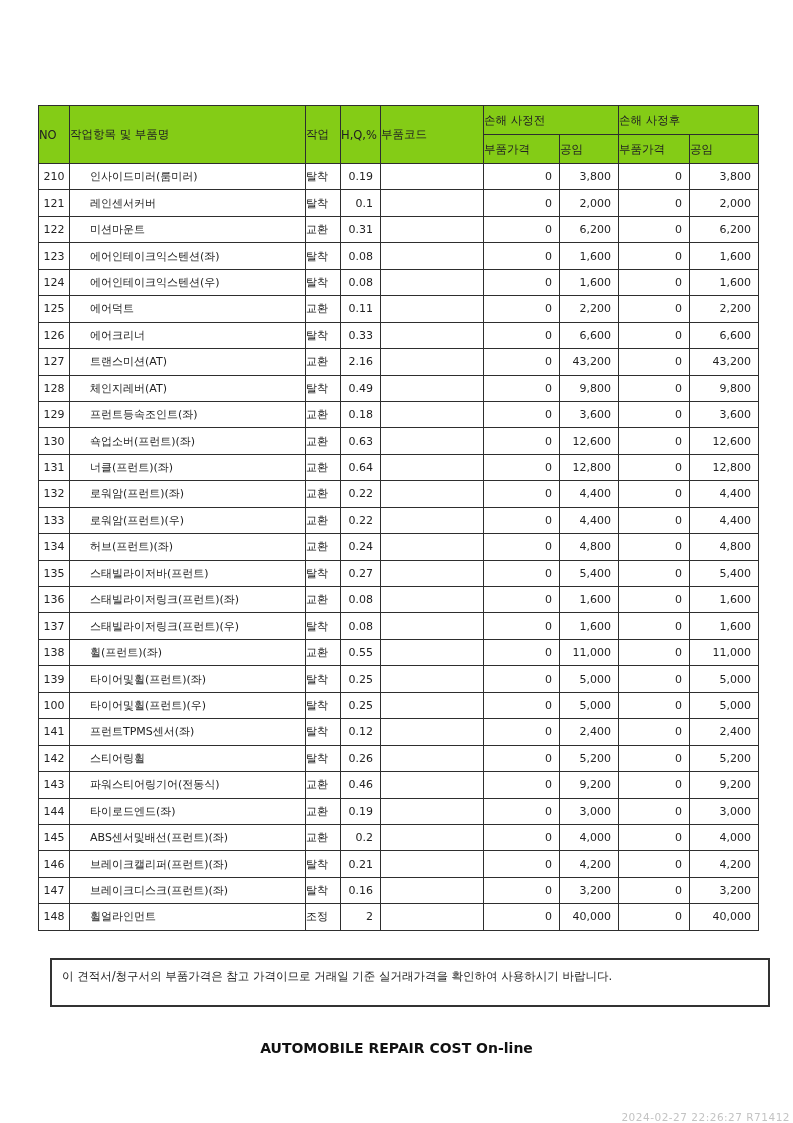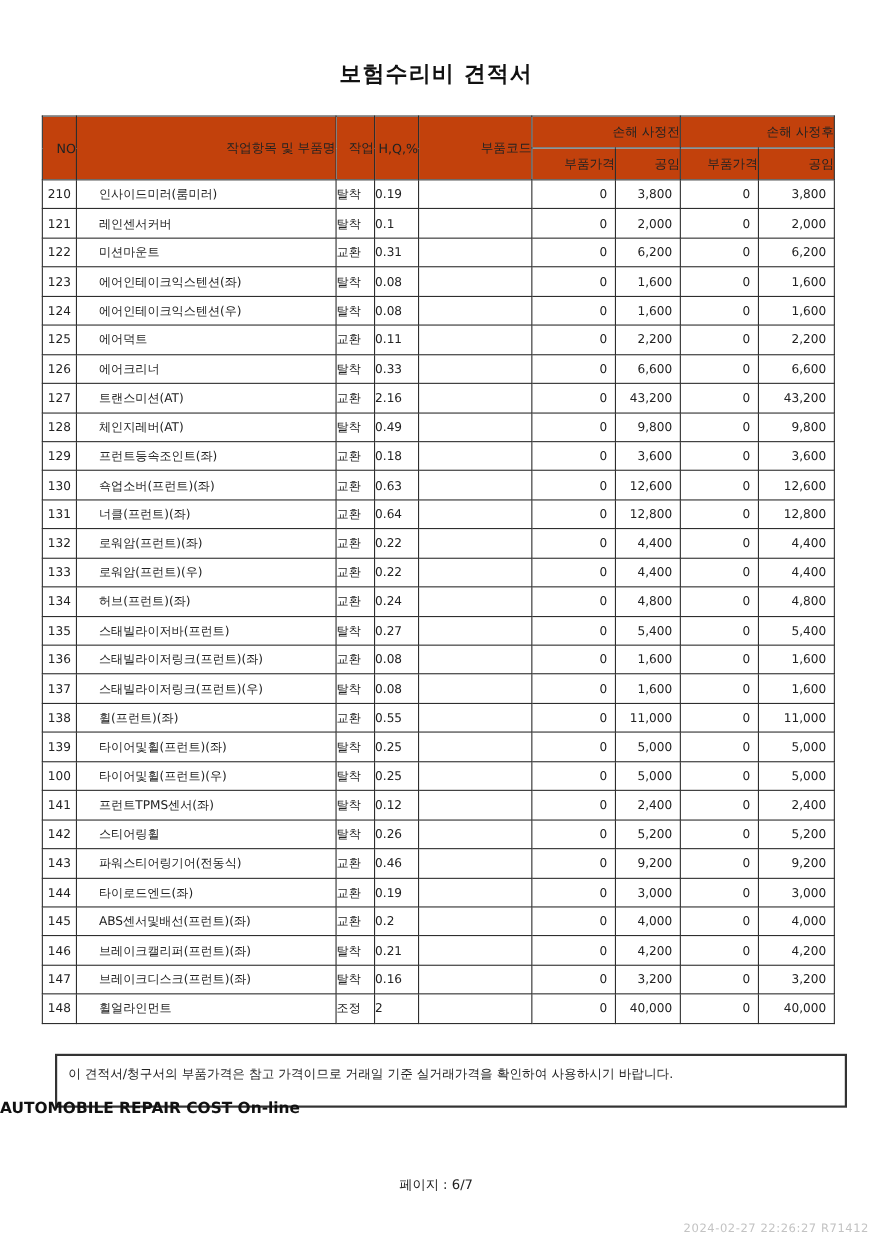--- a/index.html
+++ b/index.html
@@ -38,52 +38,52 @@
     color: #222;
   }
   table.estimate th, table.estimate td {
     border: 1px solid #2e2e2e;
     overflow: hidden;
     white-space: nowrap;
   }
   table.estimate thead th {
     font-weight: normal;
     font-size: 11.5px;
-    text-align: right;
+    text-align: left;
     height: 29px;
-    background: #c2410c;
+    background: #84cc16;
   }
   table.estimate tbody td { height: 26.45px; vertical-align: middle; }
   td.c-no   { text-align: center; }
   td.c-item { text-align: left; padding-left: 20px; }
   td.c-work { text-align: left; }
-  td.c-hq   { text-align: left; padding-right: 7px; }
+  td.c-hq   { text-align: right; padding-right: 7px; }
   td.c-code { }
   td.c-num  { text-align: right; padding-right: 7px; }
   .notice-box {
     position: absolute;
     left: 38px;
     top: 958px;
     width: 720px;
     height: 49px;
     border: 2px solid #333;
     background: #fff;
     margin-left: 12px;
   }
   .notice-text {
     padding: 9px 10px 0 10px;
     font-size: 11.5px;
     color: #222;
   }
   .brand-line {
     position: absolute;
-    top: 1000px;
+    top: 1040px;
     left: 0;
     width: 100%;
-    text-align: left;
+    text-align: center;
     font-size: 14px;
     font-weight: bold;
     color: #111;
   }
   .page-line {
     position: absolute;
     top: 1069px;
     left: 0;
     width: 100%;
     text-align: center;
@@ -97,21 +97,20 @@
     font-size: 10.5px;
     color: #c3c3c3;
     letter-spacing: 0.5px;
   }
 </style>
 </head>
 <body>
 
 <div class="page">
 
-  <div class="doc-title">보험수리비 견적서</div>
 
   <table class="estimate">
     <colgroup>
       <col style="width:31px">
       <col style="width:236px">
       <col style="width:35px">
       <col style="width:40px">
       <col style="width:103px">
       <col style="width:76px">
       <col style="width:59px">
@@ -456,16 +455,15 @@
           <td class="c-num">40,000</td>
         </tr>
       </tbody>
   </table>
 
   <div class="notice-box">
     <div class="notice-text">이 견적서/청구서의 부품가격은 참고 가격이므로 거래일 기준 실거래가격을 확인하여 사용하시기 바랍니다.</div>
   </div>
 
   <div class="brand-line">AUTOMOBILE REPAIR COST On-line</div>
-  <div class="page-line">페이지 : 6/7</div>
   <div class="stamp">2024-02-27 22:26:27 R71412</div>
 
 </div>
 
 </body></html>

